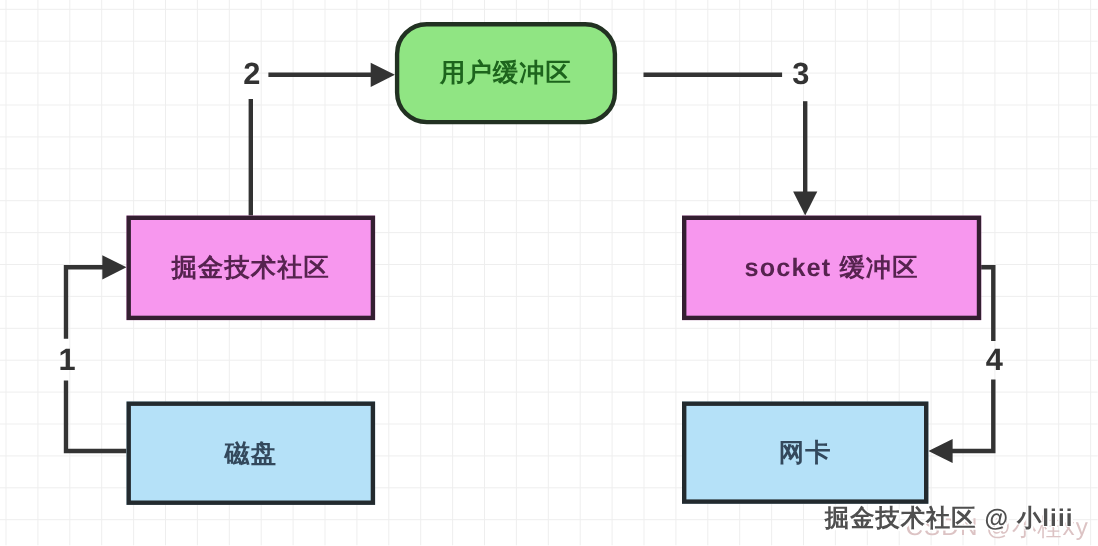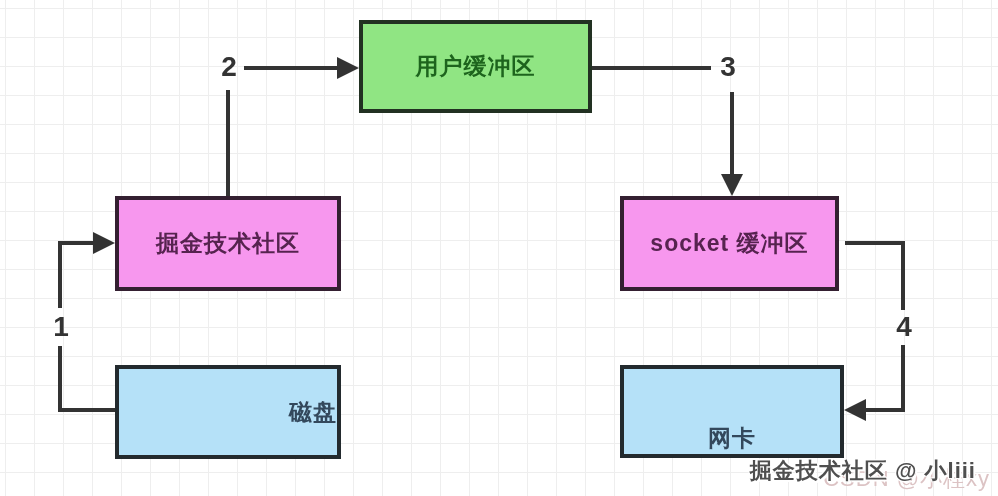--- a/index.html
+++ b/index.html
@@ -21,25 +21,25 @@
   .node{
     position:absolute;
     display:flex;align-items:center;justify-content:center;
     box-sizing:border-box;
     font-size:23px;font-weight:bold;
     letter-spacing:1px;
   }
   .node-green{background:#90e583;border:4px solid #223122;color:#1d641d;}
   .node-pink{background:#f797ee;border:4px solid #341f31;color:#56234f;}
   .node-blue{background:#b5e1f8;border:4px solid #232a2e;color:#33485c;}
-  .n-user{left:359px;top:20px;width:233px;height:93px;}
+  .n-user{left:359px;top:20px;width:202px;height:93px;border-radius:29px;}
   .n-kernel{left:115px;top:196px;width:226px;height:95px;}
-  .n-socket{left:620px;top:196px;width:219px;height:95px;}
-  .n-disk{left:115px;top:365px;width:226px;height:94px;justify-content:flex-end;}
-  .n-nic{left:620px;top:365px;width:224px;height:93px;align-items:flex-end;}
+  .n-socket{left:620px;top:196px;width:272px;height:95px;}
+  .n-disk{left:115px;top:365px;width:226px;height:94px;}
+  .n-nic{left:620px;top:365px;width:224px;height:93px;}
   .step{
     position:absolute;
     transform:translate(-50%,-50%);
     font-size:28px;font-weight:bold;color:#333333;
     background:transparent;
     line-height:1;
   }
   .s1{left:61px;top:327px;}
   .s2{left:229px;top:67px;}
   .s3{left:728px;top:67px;}

